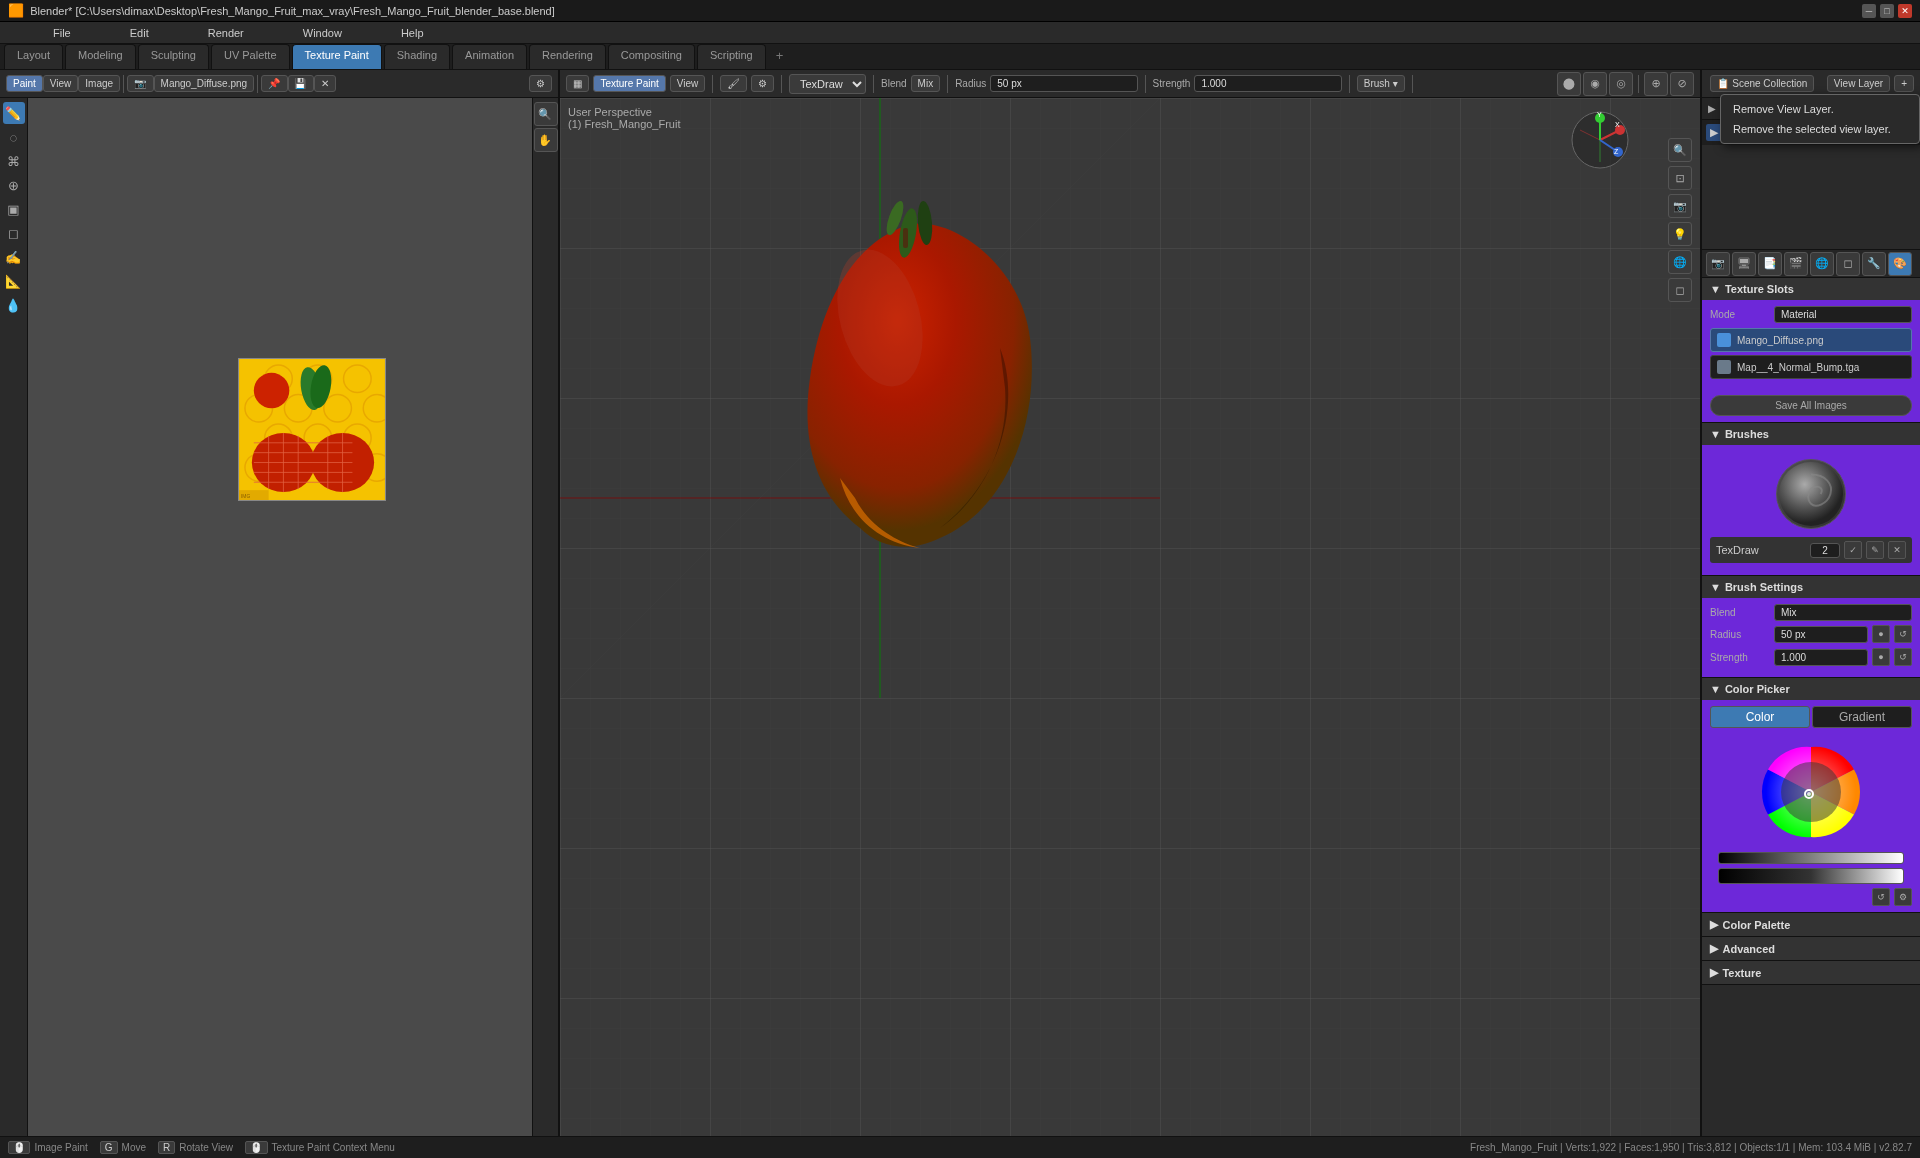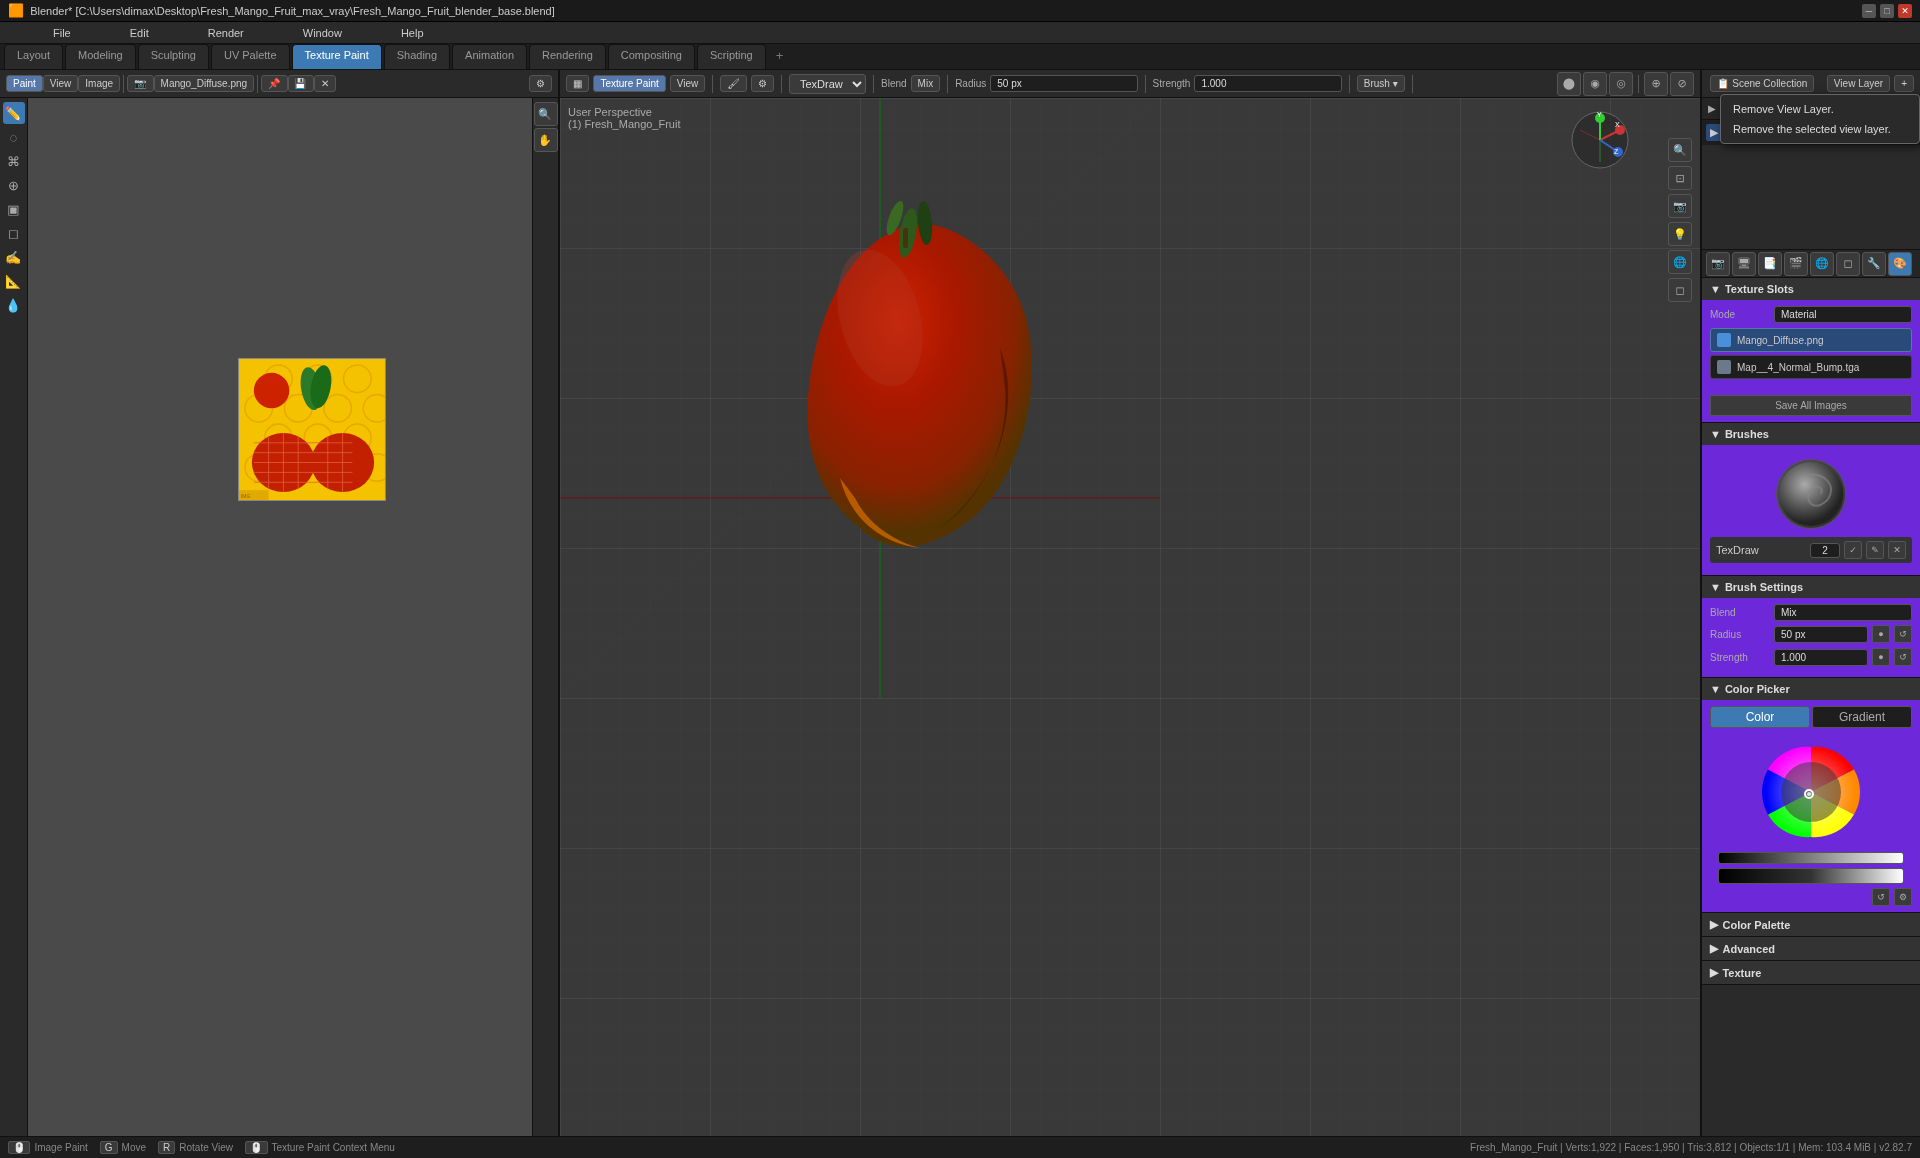--- a/index.html
+++ b/index.html
@@ -524,21 +524,21 @@
     .color-tab.active {
       background: #3d7ab3;
       color: #fff;
     }
 
     .save-all-btn {
       width: 100%;
       padding: 4px;
       background: #3a3a3a;
       border: 1px solid #555;
-      border-radius: 1px;
+      border-radius: 10px;
       color: #aaa;
       cursor: pointer;
       text-align: center;
       font-size: 10px;
       margin-top: 16px;
     }
 
     .header-icon-group {
       display: flex;
       gap: 2px;

